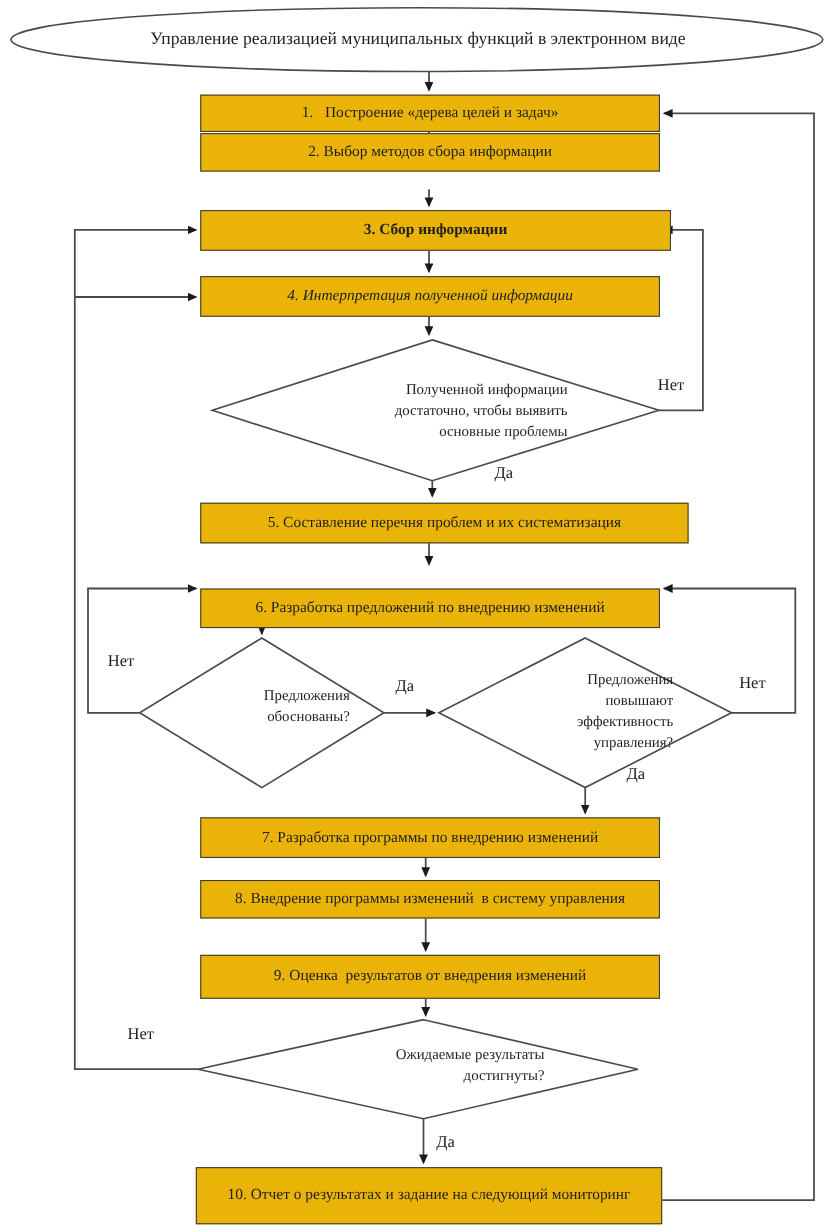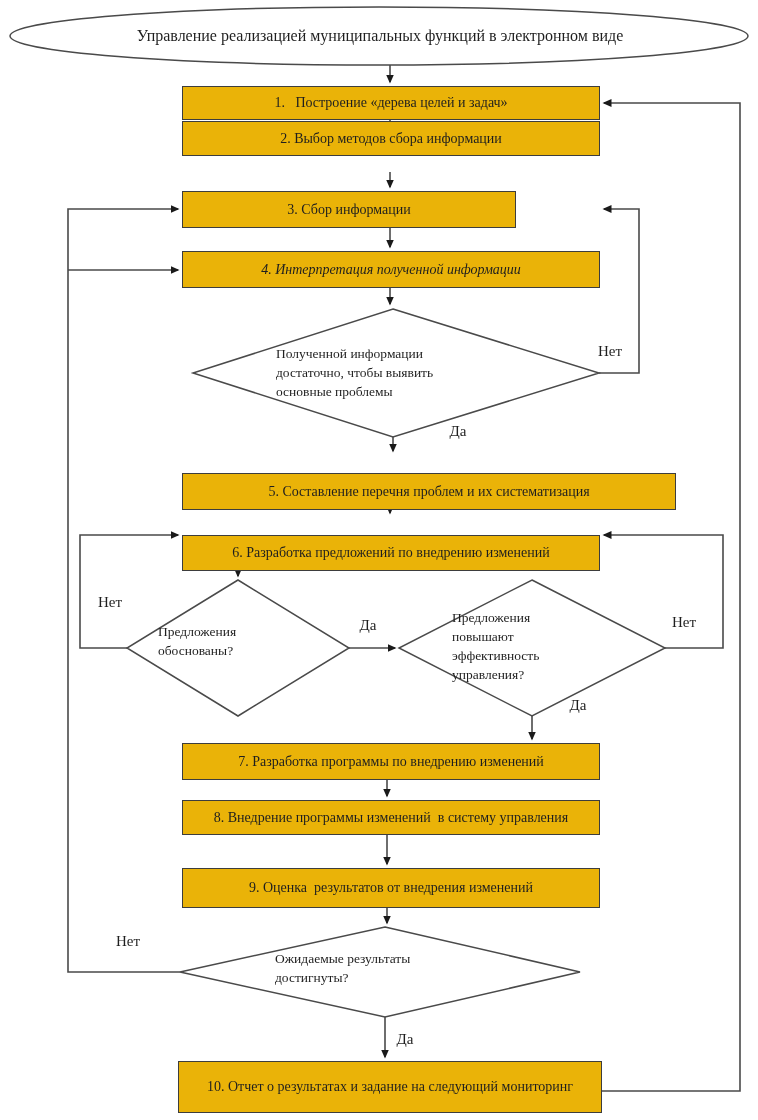--- a/index.html
+++ b/index.html
@@ -35,21 +35,21 @@
   .step span {
     display: block;
     font-size: 14px;
     line-height: 1.25;
     text-align: center;
     white-space: pre-wrap;
     padding: 0 8px;
   }
   .node-text {
     position: absolute;
-    text-align: left;
+    text-align: right;
     font-size: 13.5px;
     line-height: 1.4;
     white-space: pre-line;
   }
   .start-text {
     position: absolute;
     left: 60px;
     top: 26px;
     width: 640px;
     text-align: center;
@@ -107,27 +107,27 @@
   </svg>
 
   <div class="start-text">Управление реализацией муниципальных функций в электронном виде</div>
 
   <div class="step" style="left:182px; top:86px;  width:418px; height:34px;">
     <span>1.   Построение «дерева целей и задач»</span>
   </div>
   <div class="step" style="left:182px; top:121px; width:418px; height:35px;">
     <span>2. Выбор методов сбора информации</span>
   </div>
-  <div class="step" style="left:182px; top:191px; width:334px; height:37px;">
+  <div class="step" style="left:182px; top:191px; width:428px; height:37px;font-weight:bold;">
     <span>3. Сбор информации</span>
   </div>
   <div class="step" style="left:182px; top:251px; width:418px; height:37px;font-style:italic;">
     <span>4. Интерпретация полученной информации</span>
   </div>
-  <div class="step" style="left:182px; top:473px; width:494px; height:37px;">
+  <div class="step" style="left:182px; top:457px; width:444px; height:37px;">
     <span>5. Составление перечня проблем и их систематизация</span>
   </div>
   <div class="step" style="left:182px; top:535px; width:418px; height:36px;">
     <span>6. Разработка предложений по внедрению изменений</span>
   </div>
   <div class="step" style="left:182px; top:743px; width:418px; height:37px;">
     <span>7. Разработка программы по внедрению изменений</span>
   </div>
   <div class="step" style="left:182px; top:800px; width:418px; height:35px;align-items:center;">
     <span>8. Внедрение программы изменений  в систему управления</span>

